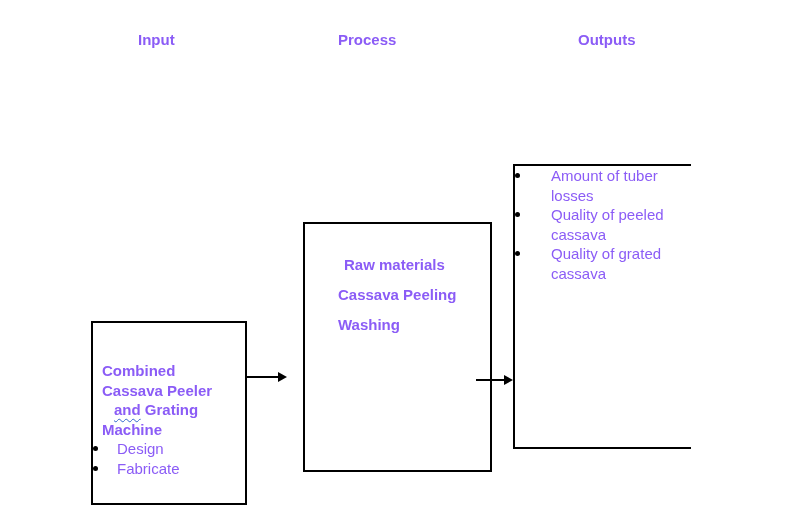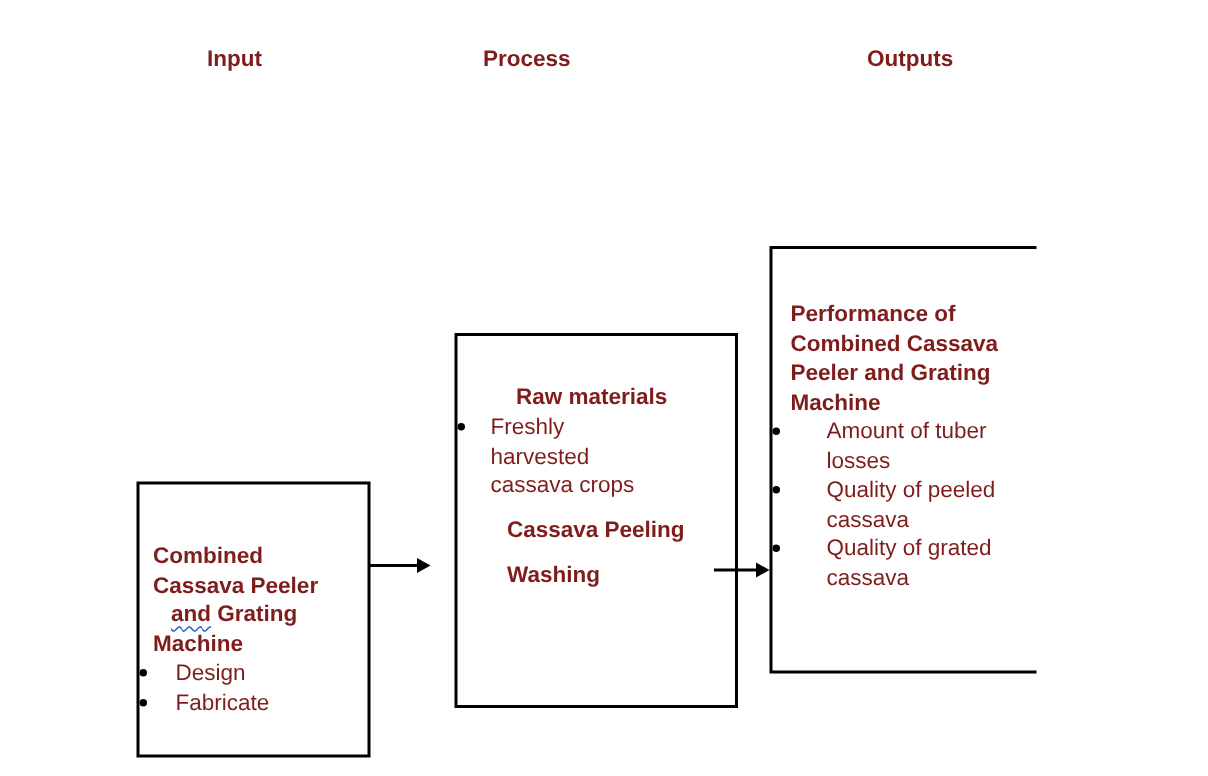--- a/index.html
+++ b/index.html
@@ -2,21 +2,21 @@
 <html><head>
 <meta charset="utf-8">
 <style>
   html, body { margin: 0; padding: 0; background: #ffffff; }
   .canvas {
     position: relative;
     width: 691px;
     height: 517px;
     background: #ffffff;
     font-family: "Liberation Sans", sans-serif;
-    color: #7f1d1d;
+    color: #8b5cf6;
     overflow: hidden;
   }
   .col-header {
     position: absolute;
     font-size: 15px;
     line-height: 15px;
     font-weight: bold;
     white-space: nowrap;
   }
   .box {
@@ -119,42 +119,38 @@
   }
   .arrow-1 { left: 246px; top: 376px; width: 32px; }
   .arrow-2 { left: 476px; top: 379px; width: 28px; }
 </style>
 </head>
 <body>
 
 <div class="canvas">
 
   <div class="col-header" style="left:138px; top:32px;">Input</div>
-  <div class="col-header" style="left:322px; top:32px;">Process</div>
+  <div class="col-header" style="left:338px; top:32px;">Process</div>
   <div class="col-header" style="left:578px; top:32px;">Outputs</div>
 
   <div class="box input-box">
     <div class="input-title"><span>Combined Cassava Peeler </span><span class="squiggle">and</span><span> Grating Machine</span></div>
     <ul class="bullets input-bullets">
       <li>Design</li>
       <li>Fabricate</li>
     </ul>
   </div>
 
   <div class="box process-box">
     <div class="process-heading">Raw materials</div>
-    <ul class="bullets process-bullets">
-      <li>Freshly harvested cassava crops</li>
-    </ul>
     <div class="process-step">Cassava Peeling</div>
     <div class="process-step">Washing</div>
   </div>
 
   <div class="box outputs-box">
-    <div class="outputs-title">Performance of Combined Cassava Peeler and Grating Machine</div>
     <ul class="bullets outputs-bullets">
       <li>Amount of tuber losses</li>
       <li>Quality of peeled cassava</li>
       <li>Quality of grated cassava</li>
     </ul>
   </div>
 
   <div class="arrow arrow-1"></div>
   <div class="arrow arrow-2"></div>
 

